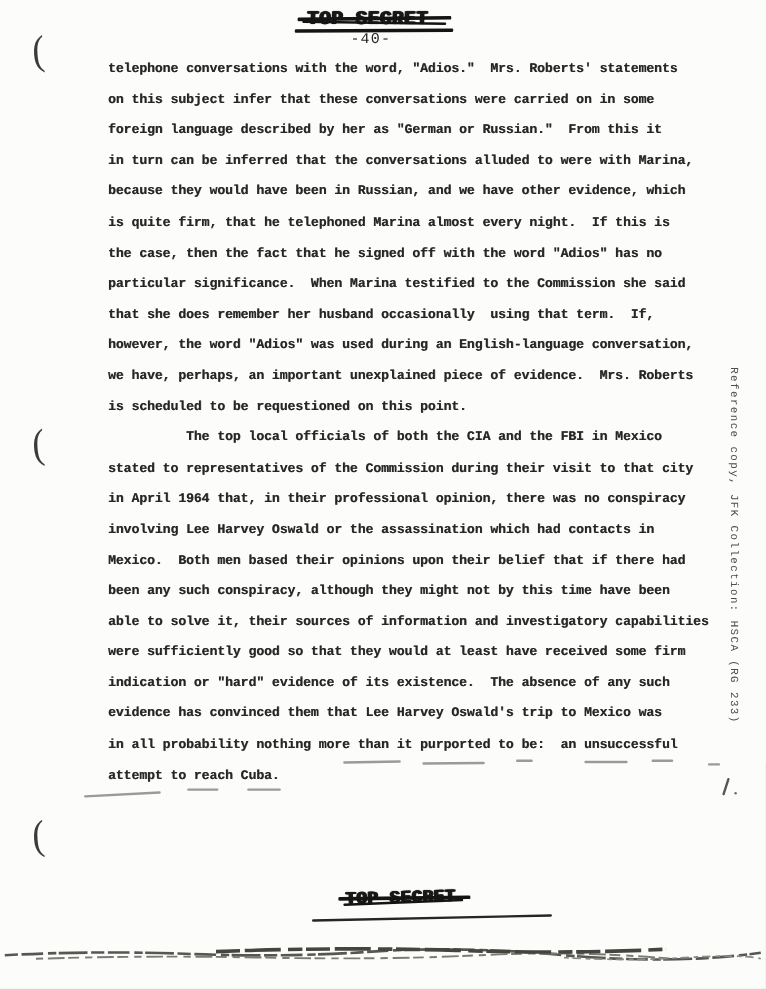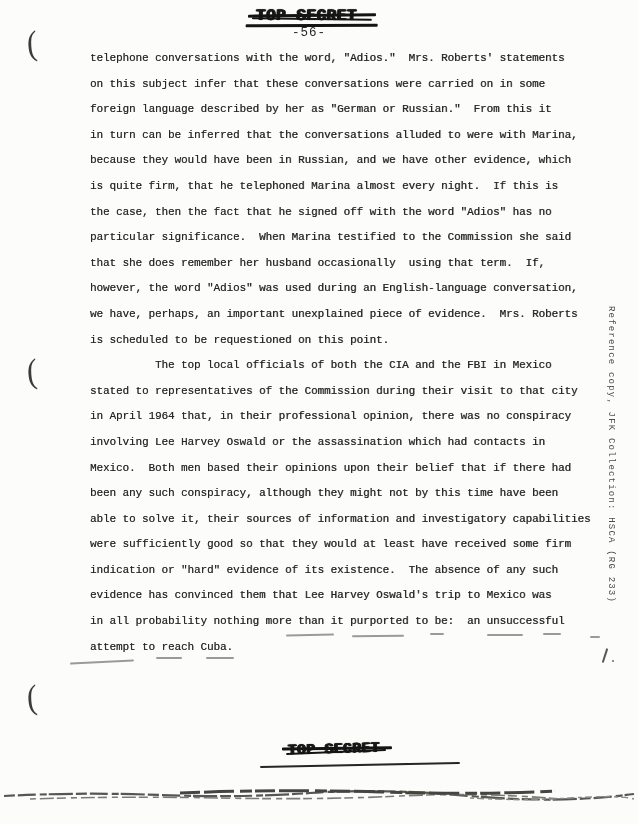--- a/index.html
+++ b/index.html
@@ -21,21 +21,21 @@
   .stamp-top .s1 { left:-8px;  top:7px;  width:128px; height:3px; transform:rotate(-0.6deg); }
   .stamp-top .s2 { left:-4px;  top:11px; width:120px; height:2px; transform:rotate(0.8deg); }
   .stamp-top .s3 { left:-10px; top:17px; width:132px; height:2.5px; transform:rotate(-0.3deg); }
 
   .page-number { position:absolute; left:0; right:20px; top:26px; text-align:center; font-size:12.5px; letter-spacing:1px; }
 
   
   .body-text {
     position:absolute; left:90px; top:46px;
     font-size:11px; line-height:25.6px; letter-spacing:-0.1px;
-    white-space:pre; text-shadow:0.35px 0 0 rgba(25,25,25,0.6);
+    white-space:pre; text-shadow:0.35px 0 0 rgba(25,25,25,0.6);font-weight:bold;
   }
   .line { height:25.6px; }
 
   
   .margin-note {
     position:absolute; right:22px; top:306px; height:330px;
     writing-mode:vertical-rl;
     font-size:9px; letter-spacing:1.2px; color:#4c4c4c;
     white-space:nowrap;
   }
@@ -71,21 +71,21 @@
 
 <div class="page">
 
   <div class="stamp stamp-top">
     <span class="stamp-text">TOP SECRET</span>
     <span class="strike s1"></span>
     <span class="strike s2"></span>
     <span class="strike s3"></span>
   </div>
 
-  <div class="page-number">-56-</div>
+  <div class="page-number">-40-</div>
 
   <div class="body-text"><div class="line">telephone conversations with the word, "Adios."  Mrs. Roberts' statements</div><div class="line">on this subject infer that these conversations were carried on in some</div><div class="line">foreign language described by her as "German or Russian."  From this it</div><div class="line">in turn can be inferred that the conversations alluded to were with Marina,</div><div class="line">because they would have been in Russian, and we have other evidence, which</div><div class="line">is quite firm, that he telephoned Marina almost every night.  If this is</div><div class="line">the case, then the fact that he signed off with the word "Adios" has no</div><div class="line">particular significance.  When Marina testified to the Commission she said</div><div class="line">that she does remember her husband occasionally  using that term.  If,</div><div class="line">however, the word "Adios" was used during an English-language conversation,</div><div class="line">we have, perhaps, an important unexplained piece of evidence.  Mrs. Roberts</div><div class="line">is scheduled to be requestioned on this point.</div><div class="line">          The top local officials of both the CIA and the FBI in Mexico</div><div class="line">stated to representatives of the Commission during their visit to that city</div><div class="line">in April 1964 that, in their professional opinion, there was no conspiracy</div><div class="line">involving Lee Harvey Oswald or the assassination which had contacts in</div><div class="line">Mexico.  Both men based their opinions upon their belief that if there had</div><div class="line">been any such conspiracy, although they might not by this time have been</div><div class="line">able to solve it, their sources of information and investigatory capabilities</div><div class="line">were sufficiently good so that they would at least have received some firm</div><div class="line">indication or "hard" evidence of its existence.  The absence of any such</div><div class="line">evidence has convinced them that Lee Harvey Oswald's trip to Mexico was</div><div class="line">in all probability nothing more than it purported to be:  an unsuccessful</div><div class="line">attempt to reach Cuba.</div></div>
 
   <div class="margin-note">Reference copy, JFK Collection: HSCA (RG 233)</div>
 
   <span class="paren p1">(</span>
   <span class="paren p2">(</span>
   <span class="paren p3">(</span>
 
   <div class="pmark" style="left:286px; top:634px; width:48px; transform:rotate(-1deg);"></div>

